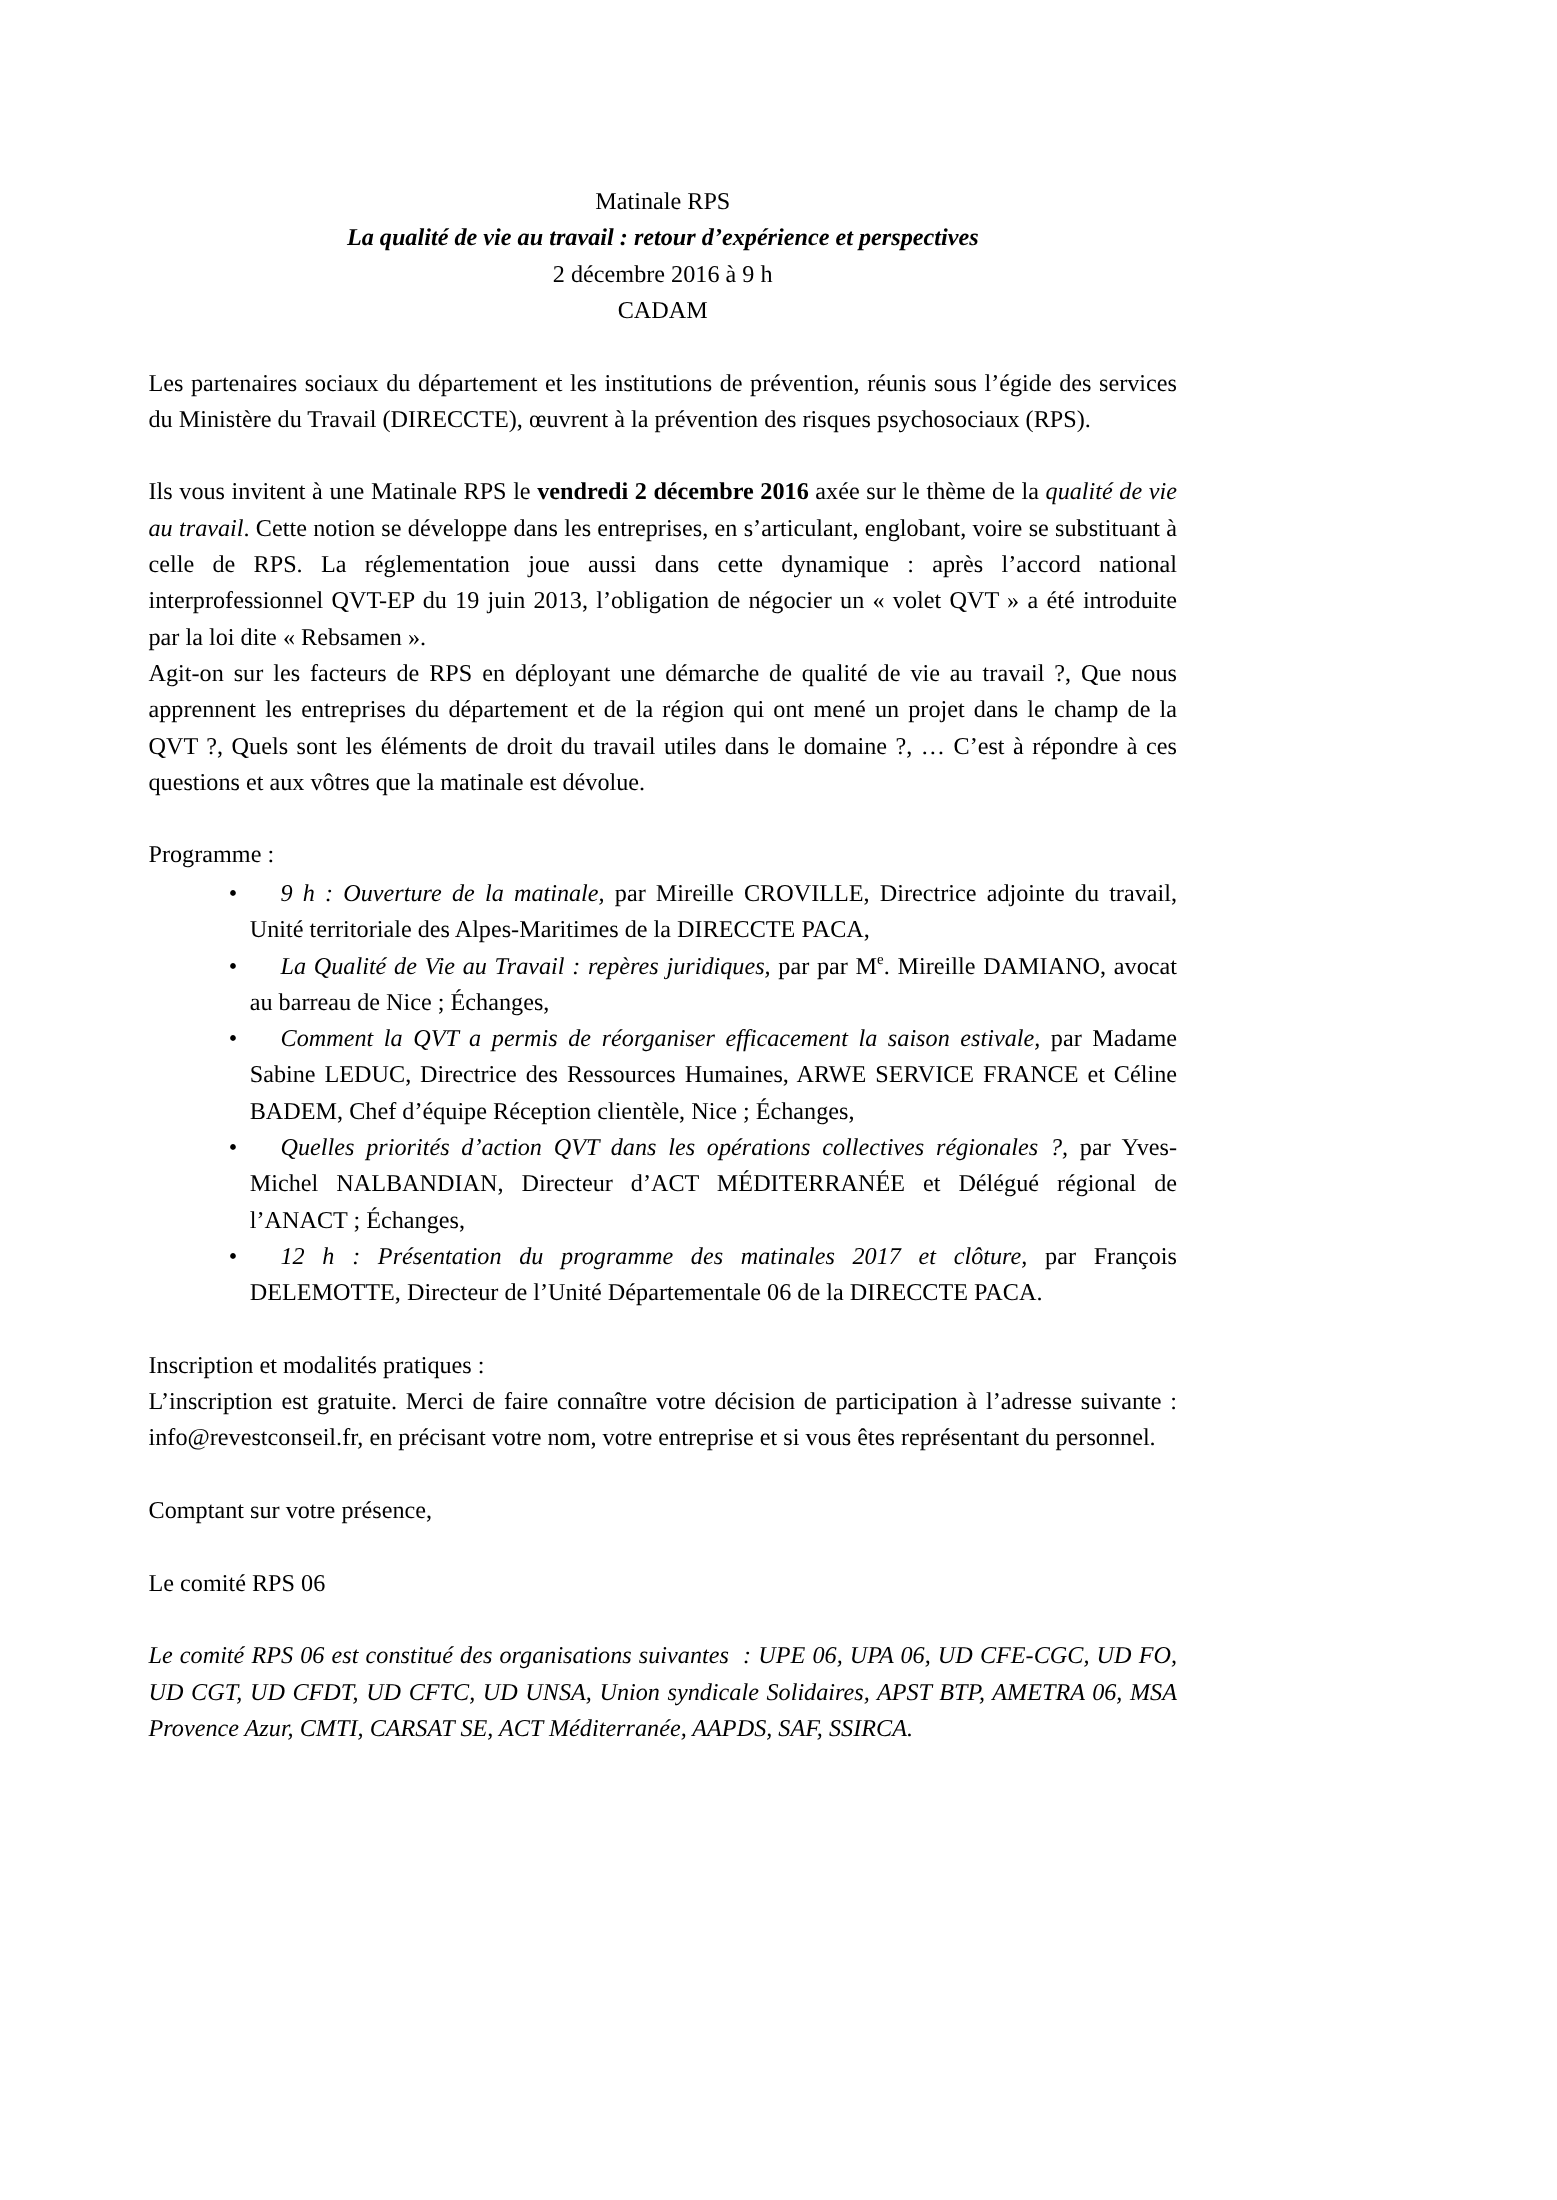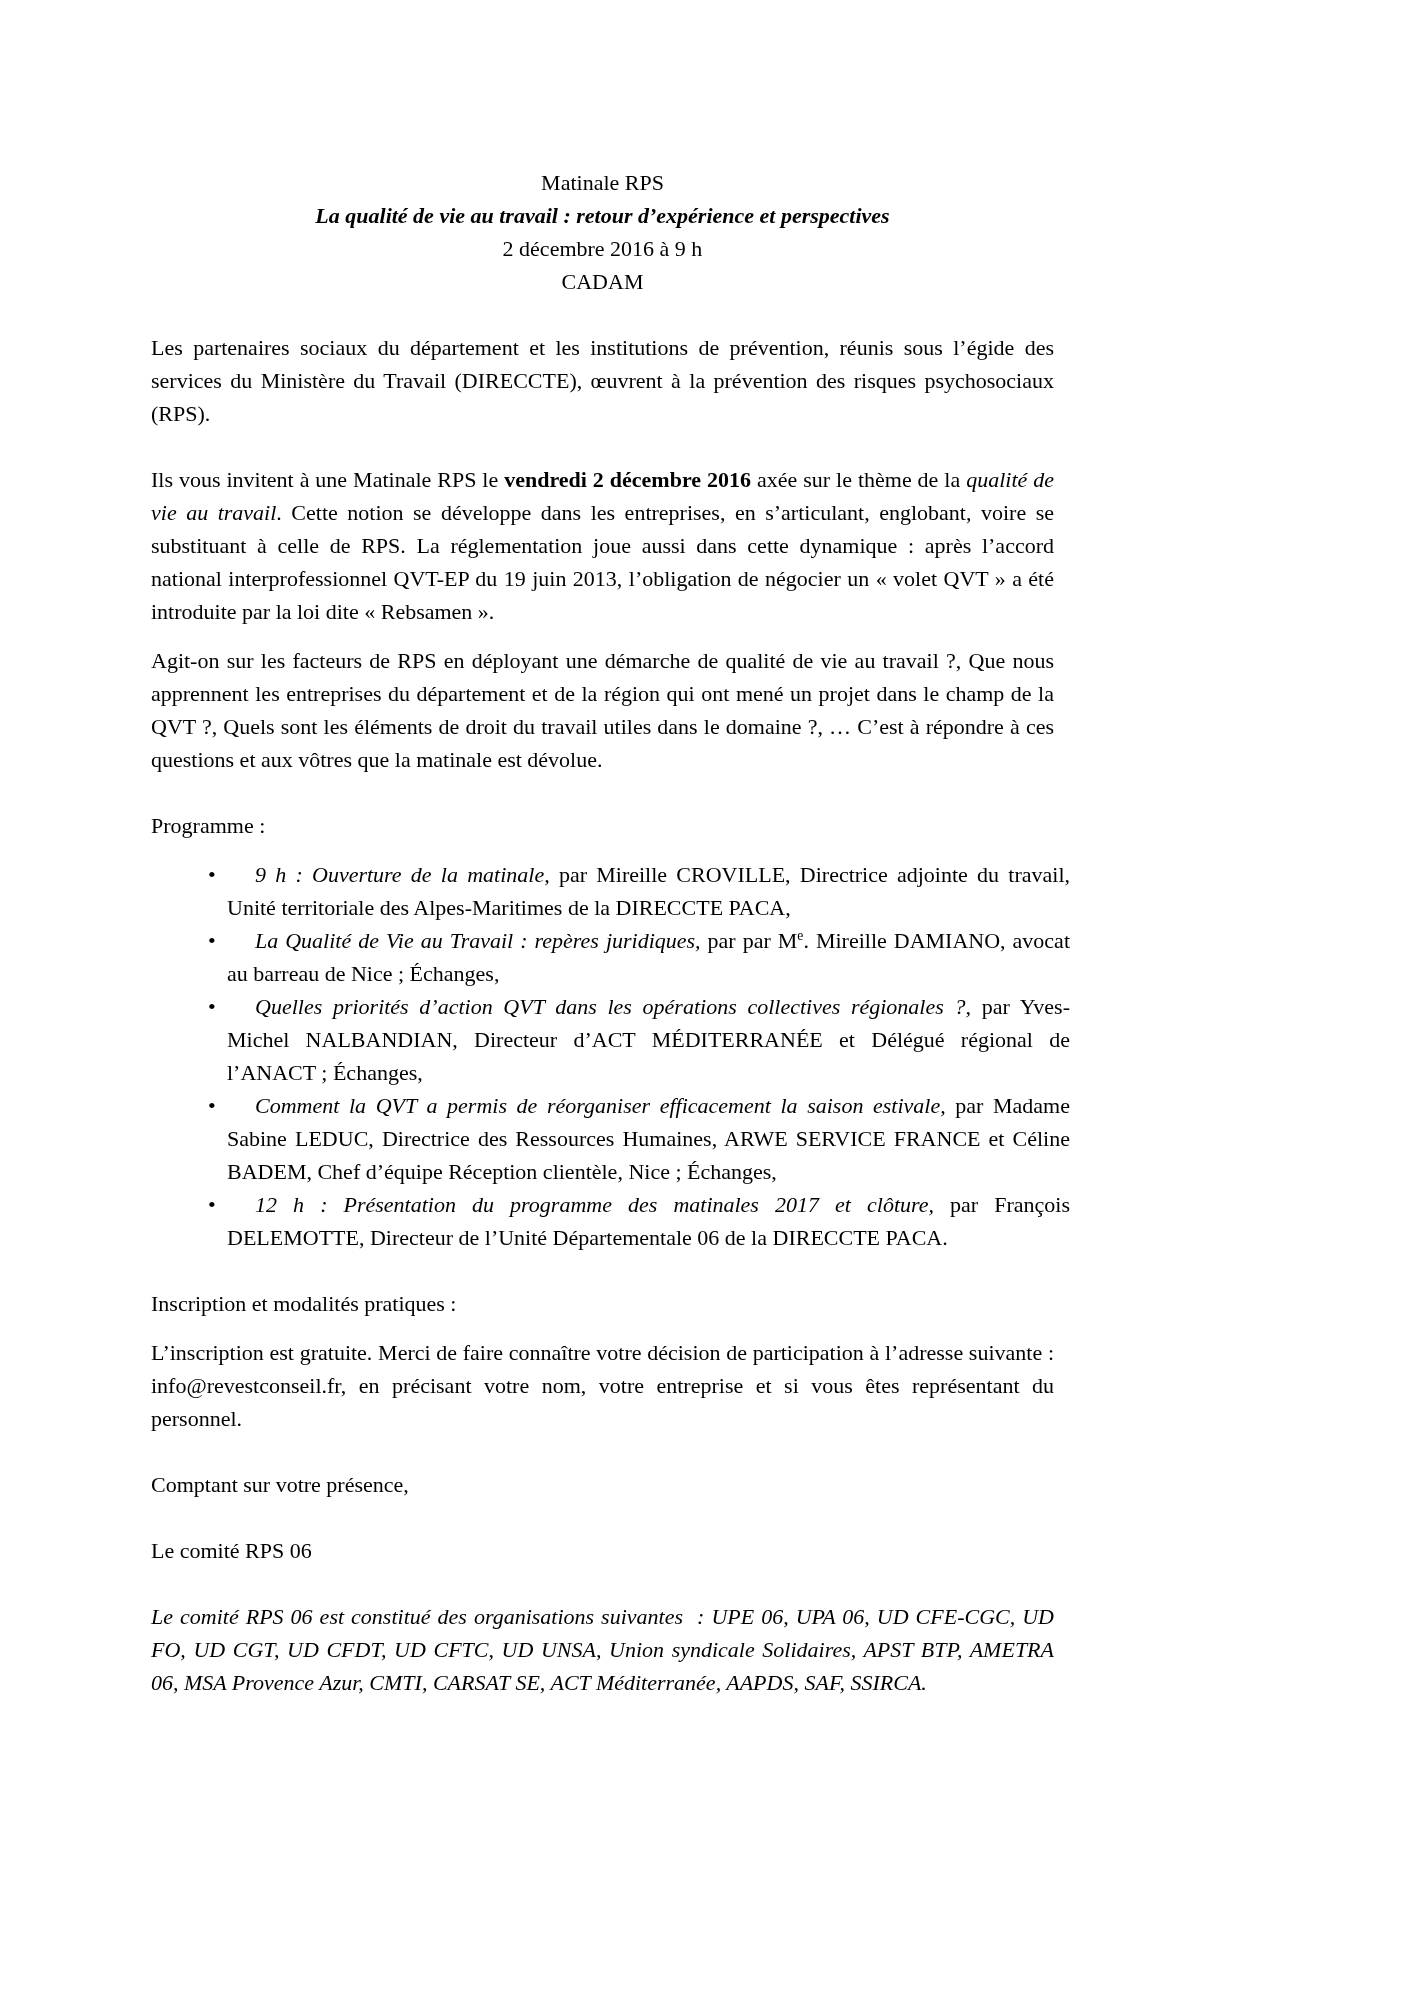--- a/index.html
+++ b/index.html
@@ -21,21 +21,21 @@
     font-size: 22px;
     line-height: 33px;
   }
   .doc-header {
     text-align: center;
   }
   .h-line { margin: 0; }
   .bold { font-weight: bold; text-align: center; }
   .italic { font-style: italic; }
   .para {
-    margin: 16px;
+    margin: 0;
     text-align: justify;
     text-justify: inter-word;
   }
   .gap-top { margin-top: 33px; }
   .program-list {
     list-style: none;
     margin: 2px 0 0 0;
     padding: 0;
   }
   .program-item {
@@ -76,22 +76,22 @@
 
   <p class="para gap-top"><span>Ils vous invitent à une Matinale RPS le </span><span class="bold">vendredi 2 décembre 2016</span><span> axée sur le thème de la </span><span class="italic">qualité de vie au travail</span><span>. Cette notion se développe dans les entreprises, en s’articulant, englobant, voire se substituant à celle de RPS. La réglementation joue aussi dans cette dynamique : après l’accord national interprofessionnel QVT-EP du 19 juin 2013, l’obligation de négocier un « volet QVT » a été introduite par la loi dite « Rebsamen ».</span></p>
 
   <p class="para">Agit-on sur les facteurs de RPS en déployant une démarche de qualité de vie au travail ?, Que nous apprennent les entreprises du département et de la région qui ont mené un projet dans le champ de la QVT ?, Quels sont les éléments de droit du travail utiles dans le domaine ?, … C’est à répondre à ces questions et aux vôtres que la matinale est dévolue.</p>
 
   <p class="para gap-top">Programme :</p>
 
   <ul class="program-list">
     <li class="program-item"><span class="italic">9 h : Ouverture de la matinale,</span><span></span><sup></sup><span> par Mireille CROVILLE, Directrice adjointe du travail, Unité territoriale des Alpes-Maritimes de la DIRECCTE PACA,</span></li>
     <li class="program-item"><span class="italic">La Qualité de Vie au Travail : repères juridiques,</span><span> par par M</span><sup>e</sup><span>. Mireille DAMIANO, avocat au barreau de Nice ; Échanges,</span></li>
+    <li class="program-item"><span class="italic">Comment la QVT a permis de réorganiser efficacement la saison estivale,</span><span></span><sup></sup><span> par Madame Sabine LEDUC, Directrice des Ressources Humaines, ARWE SERVICE FRANCE et Céline BADEM, Chef d’équipe Réception clientèle, Nice ; Échanges,</span></li>
     <li class="program-item"><span class="italic">Quelles priorités d’action QVT dans les opérations collectives régionales ?,</span><span></span><sup></sup><span> par Yves-Michel NALBANDIAN, Directeur d’ACT MÉDITERRANÉE et Délégué régional de l’ANACT ; Échanges,</span></li>
-    <li class="program-item"><span class="italic">Comment la QVT a permis de réorganiser efficacement la saison estivale,</span><span></span><sup></sup><span> par Madame Sabine LEDUC, Directrice des Ressources Humaines, ARWE SERVICE FRANCE et Céline BADEM, Chef d’équipe Réception clientèle, Nice ; Échanges,</span></li>
     <li class="program-item"><span class="italic">12 h : Présentation du programme des matinales 2017 et clôture,</span><span></span><sup></sup><span> par François DELEMOTTE, Directeur de l’Unité Départementale 06 de la DIRECCTE PACA.</span></li>
   </ul>
 
   <p class="para gap-top">Inscription et modalités pratiques :</p>
   <p class="para"><span>L’inscription est gratuite. Merci de faire connaître votre décision de participation à l’adresse suivante : </span><span>info@revestconseil.fr</span><span>, en précisant votre nom, votre entreprise et si vous êtes représentant du personnel.</span></p>
 
   <p class="para gap-top">Comptant sur votre présence,</p>
 
   <p class="para gap-top">Le comité RPS 06</p>
 

